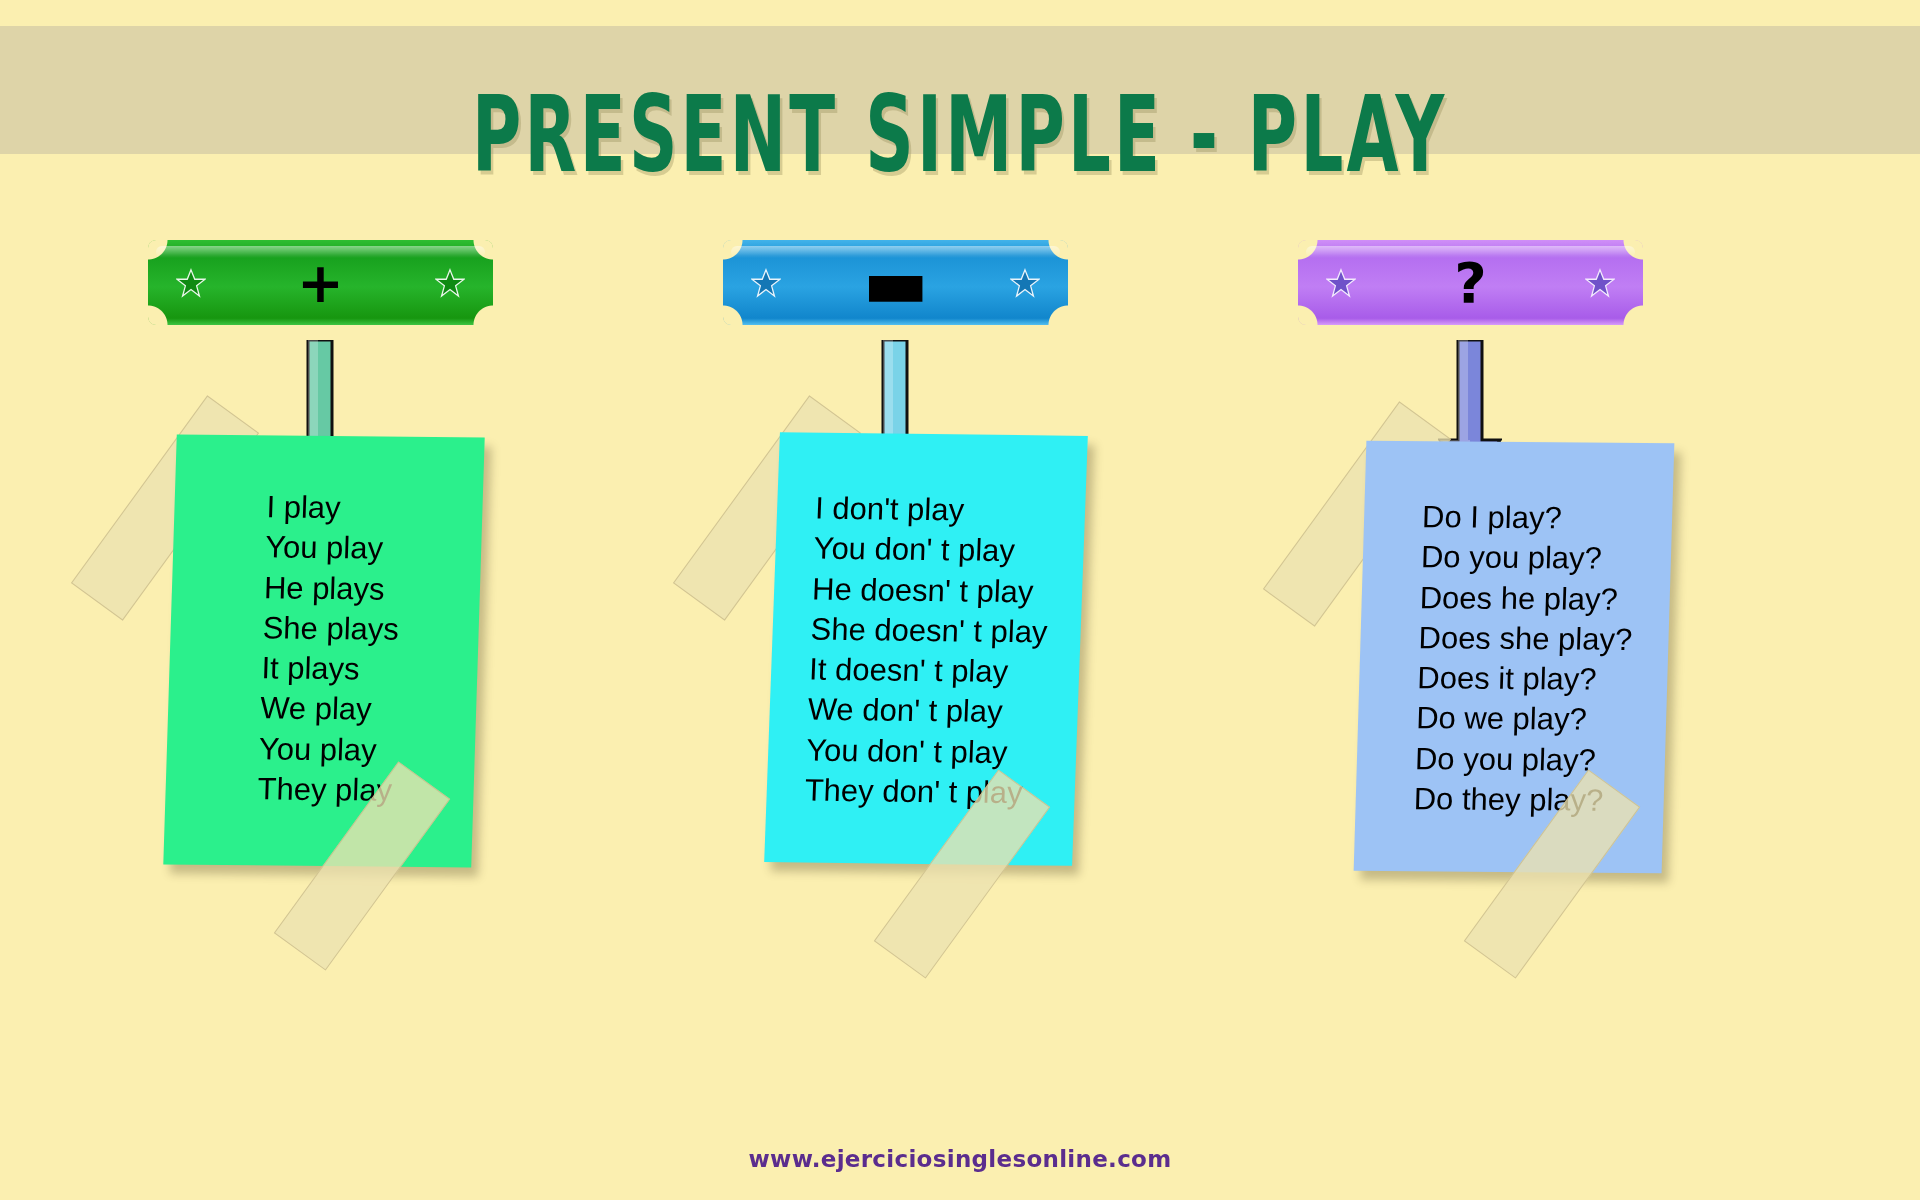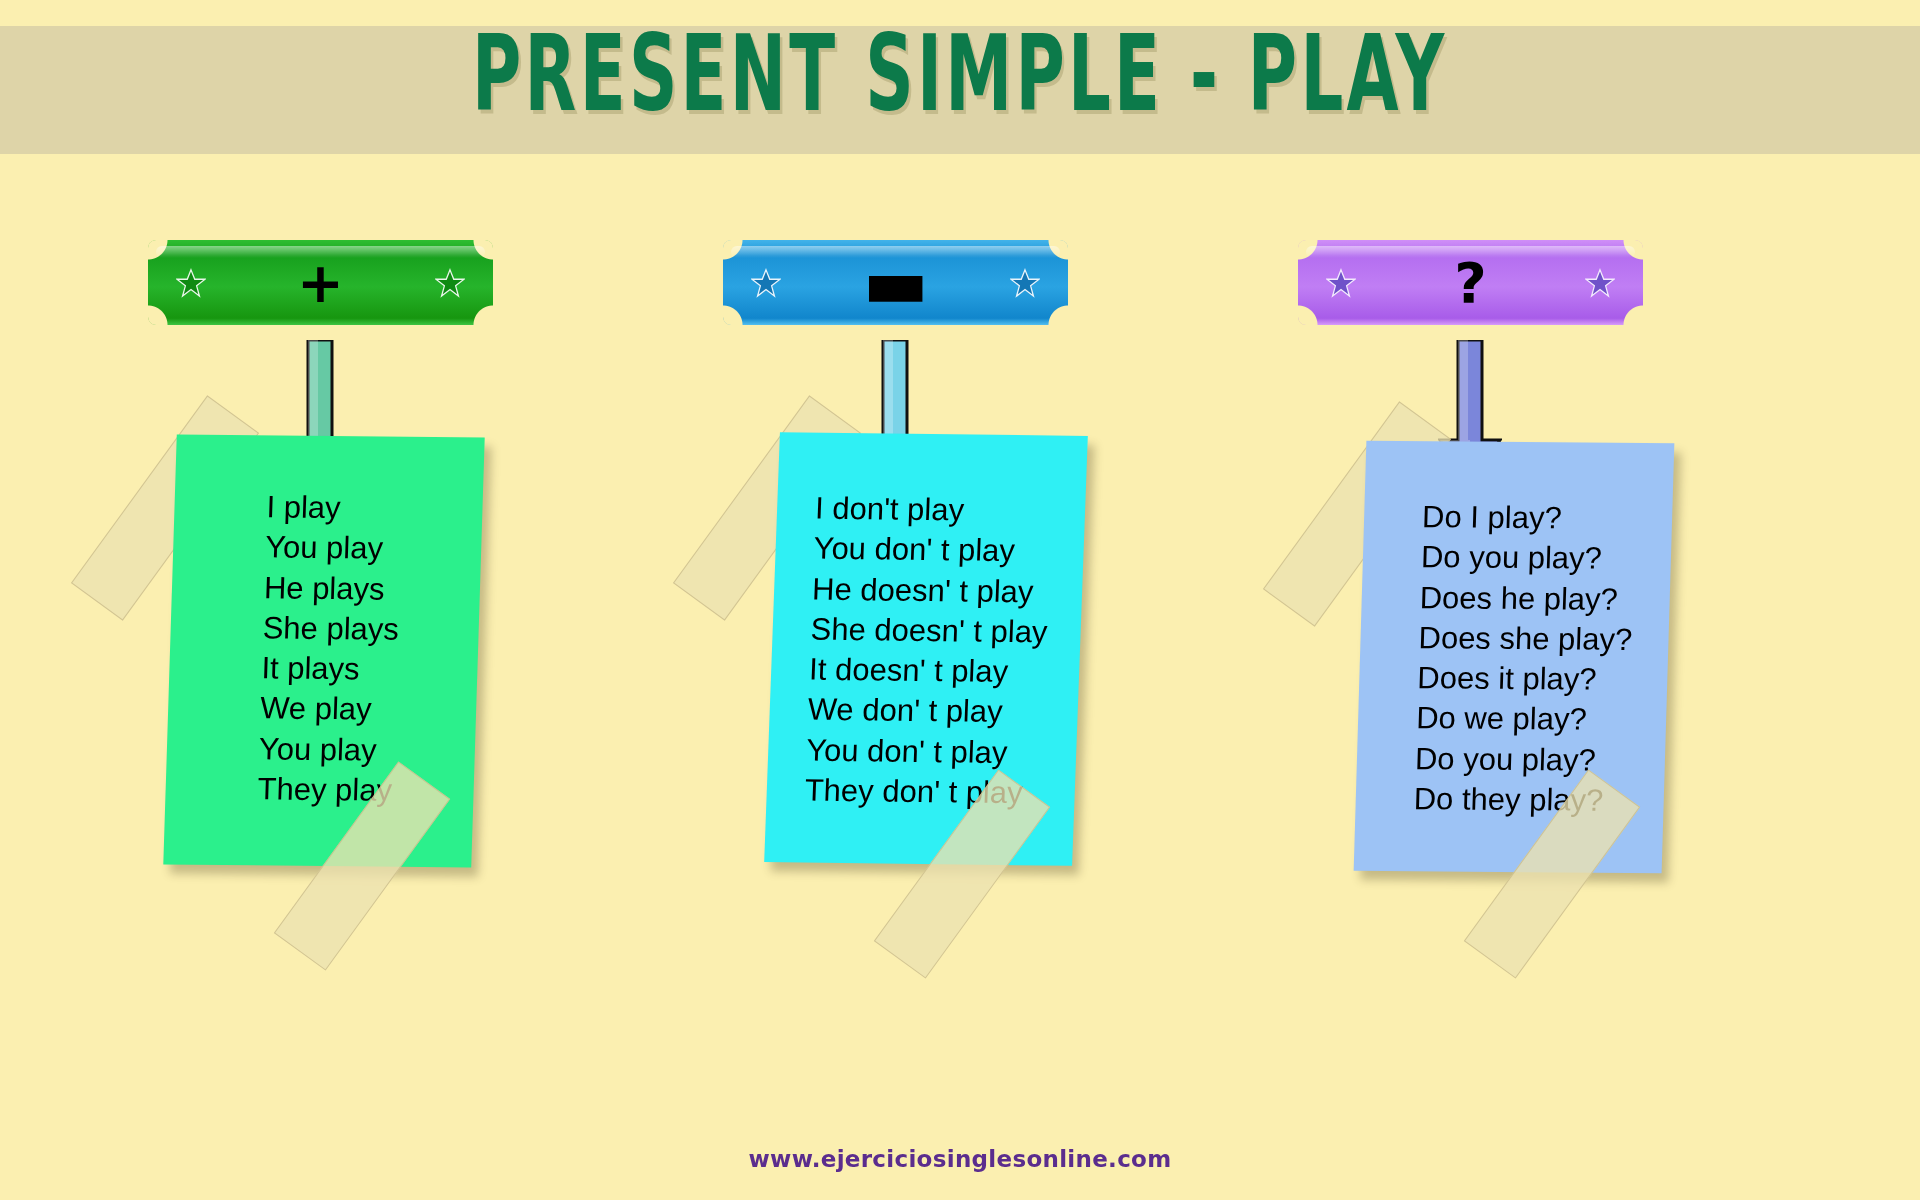--- a/index.html
+++ b/index.html
@@ -12,21 +12,21 @@
   }
   #stage{position:absolute;inset:0;width:1920px;height:1200px;}
 
   
   .banner{
     position:absolute;left:0;top:26px;width:1920px;height:128px;
     background:#ded4a8;
   }
   .banner-inner{
     position:absolute;left:0;top:0;width:1920px;height:156px;
-    display:flex;align-items:flex-start;justify-content:center;
+    display:flex;align-items:flex-end;justify-content:center;
   }
   .title{
     font-family:"DejaVu Sans", sans-serif;
     font-weight:bold;
     font-size:82px;
     letter-spacing:4px;
     color:#0c7a4a;
     transform:scaleX(0.82) scaleY(1.28);
     transform-origin:center center;
     text-shadow:3px 3px 0 rgba(150,140,90,0.35);

